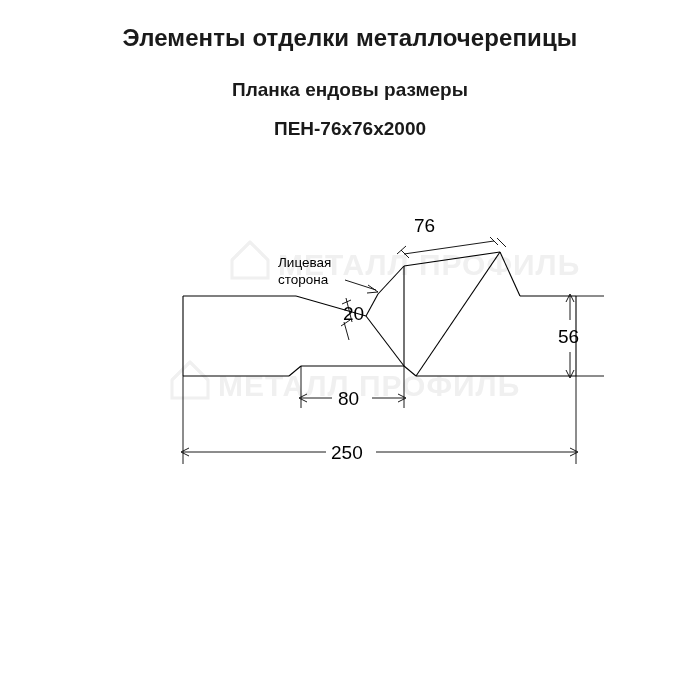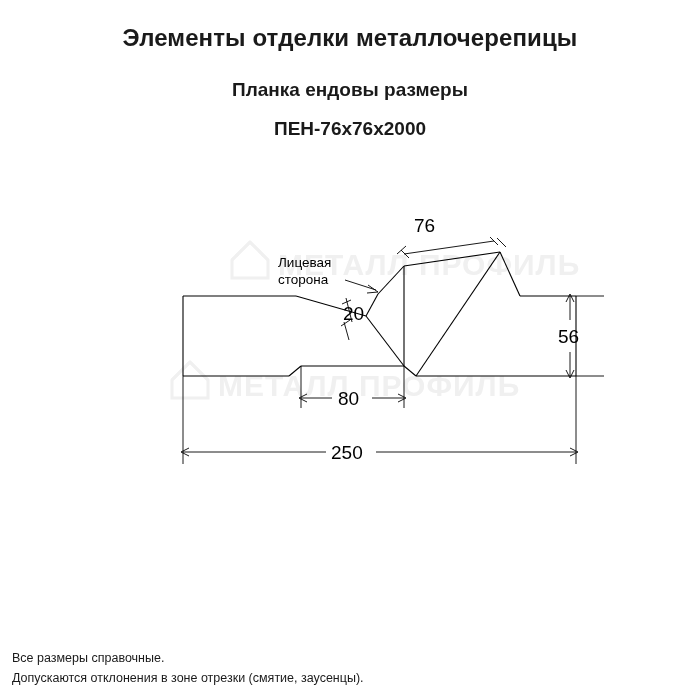--- a/index.html
+++ b/index.html
@@ -195,18 +195,14 @@
       <g>
         <text class="face-text" x="278" y="87">Лицевая</text>
         <text class="face-text" x="278" y="104">сторона</text>
         <path class="thin" d="M345 100 L376 110"></path>
         <path class="thin" d="M368 105 L378 112 L367 113"></path>
       </g>
 
     </svg>
   </div>
 
-  <div class="footer">
-    <div>Все размеры справочные.</div>
-    <div>Допускаются отклонения в зоне отрезки (смятие, заусенцы).</div>
-  </div>
 
 </div>
 
 </body></html>

